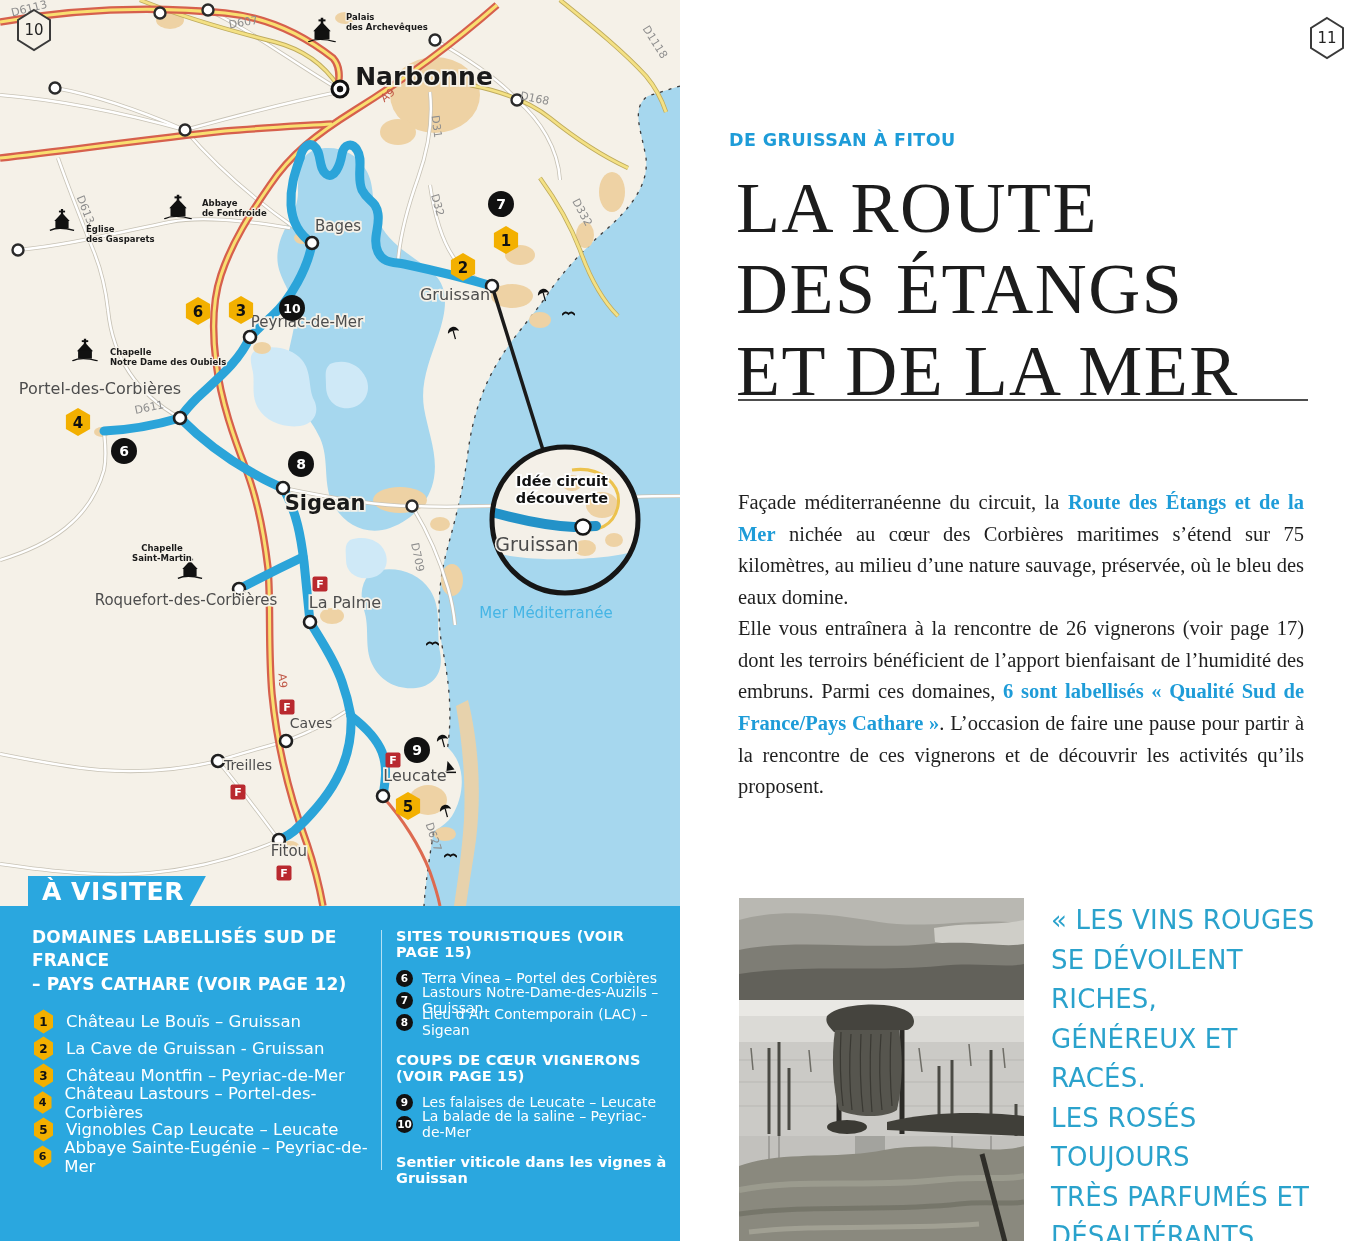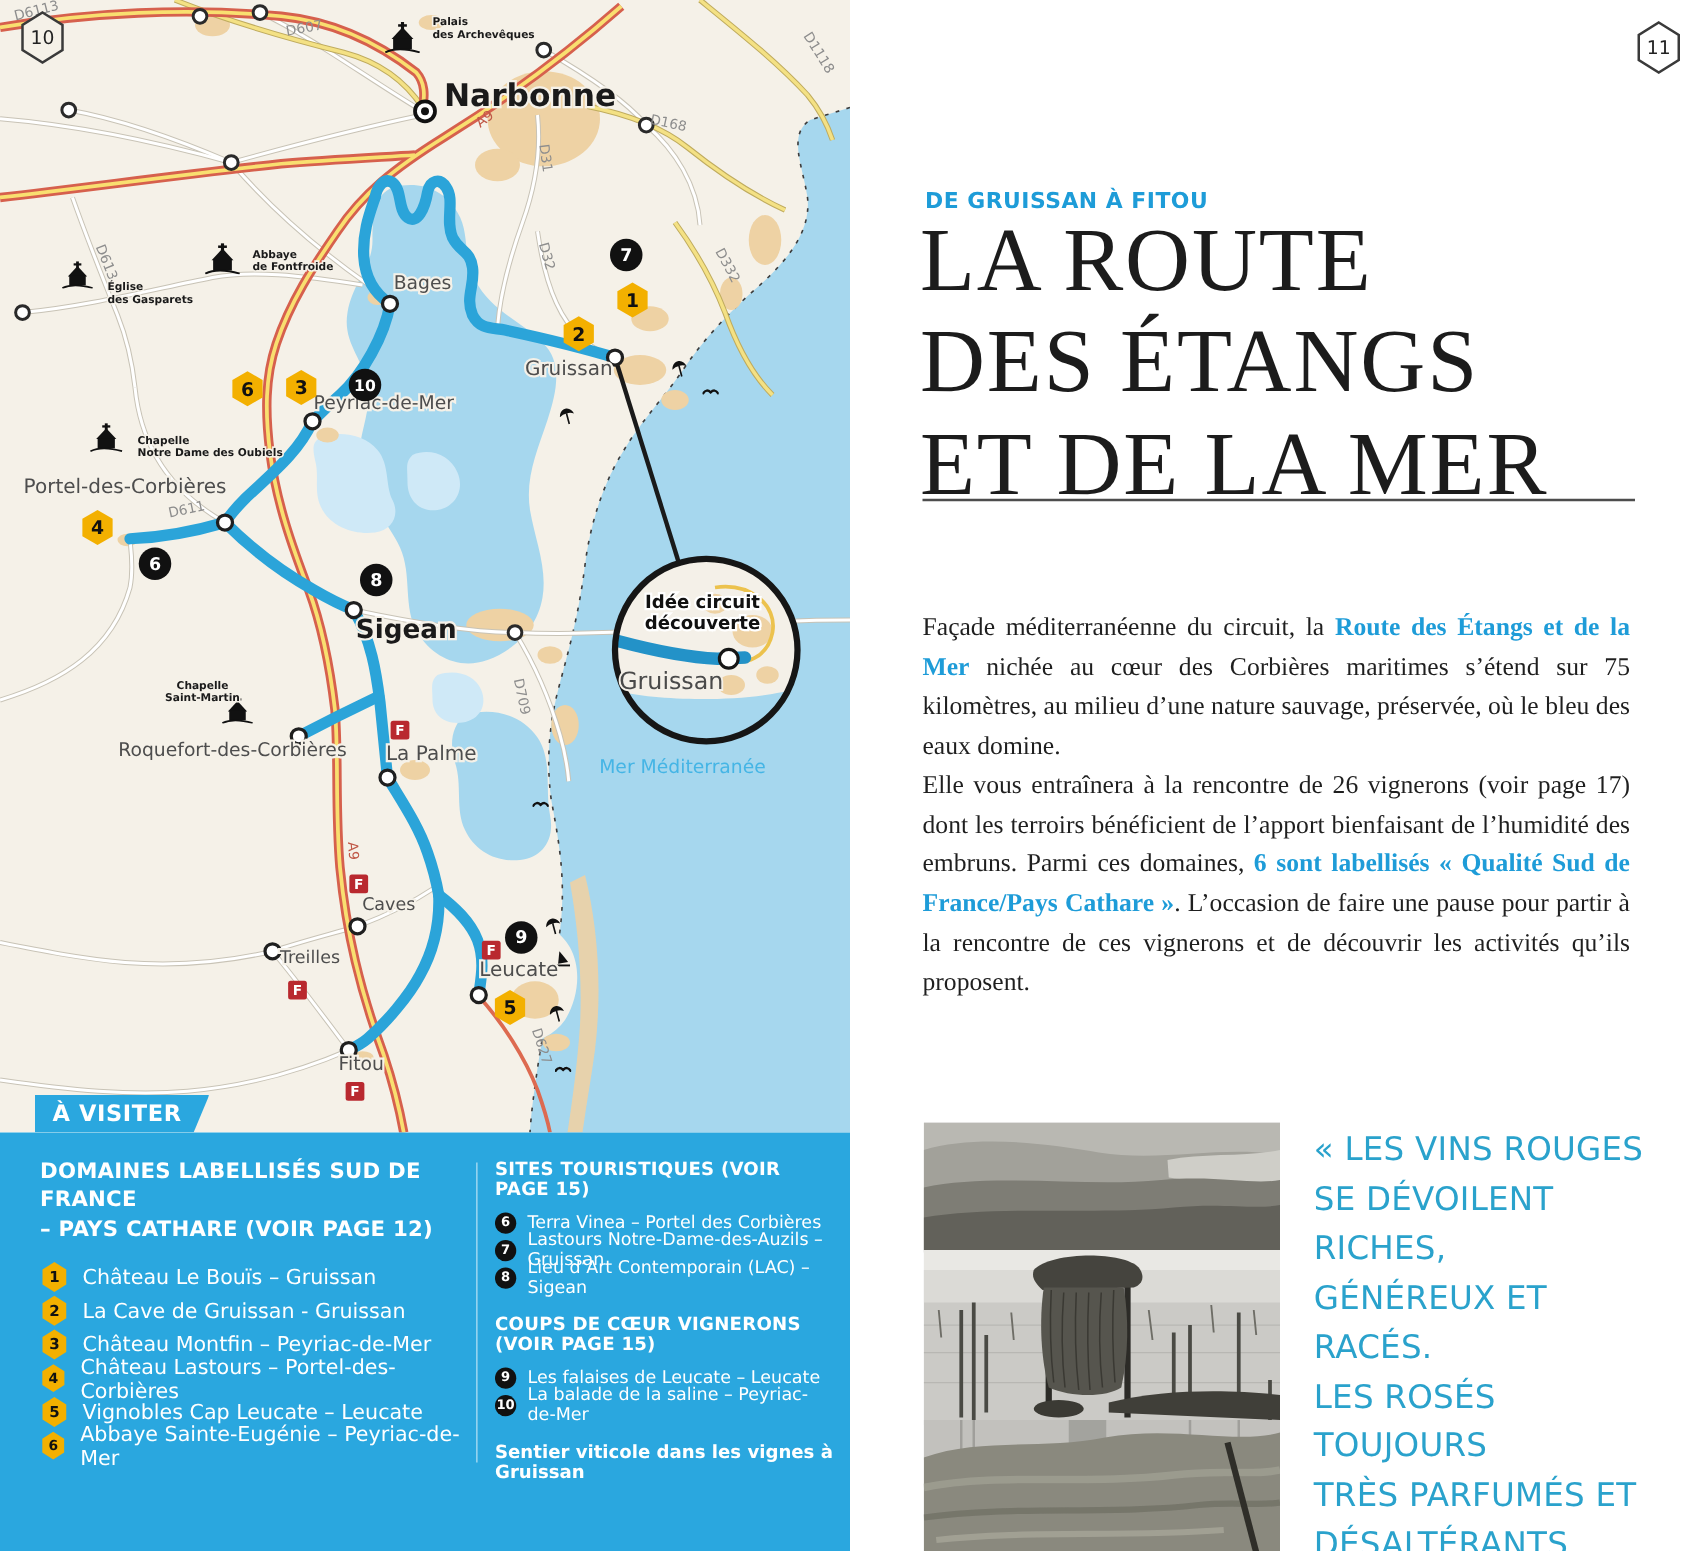--- a/index.html
+++ b/index.html
@@ -10,40 +10,40 @@
   #map-svg{position:absolute;left:0;top:0;display:block;}
   .page-badge{position:absolute;width:38px;height:44px;}
   .page-badge svg{display:block;}
   .page-badge .num{position:absolute;left:0;top:0;width:38px;height:44px;display:flex;
                    align-items:center;justify-content:center;font-size:15px;color:#222;}
   .badge-left{left:15px;top:8px;}
   .badge-right{left:1308px;top:16px;}
   
   .visit-panel{position:absolute;left:0;top:906px;width:680px;height:335px;background:#2aa7df;}
   .visit-tab{position:absolute;left:28px;top:-30px;height:30px;padding:0 22px 0 14px;
-             background:#2aa7df;color:#fff;font-weight:bold;font-size:18px;letter-spacing:.5px;
+             background:#2aa7df;color:#fff;font-weight:bold;font-size:25px;letter-spacing:.5px;
              display:flex;align-items:center;
              clip-path:polygon(0 0,100% 0,91% 100%,0 100%);}
   .panel-col-left{position:absolute;left:32px;top:20px;width:340px;color:#fff;}
   .panel-col-left h3{margin:0;font-size:17px;line-height:1.38;white-space:pre-line;letter-spacing:.2px;}
   .panel-list{list-style:none;margin:12px 0 0 0;padding:0;}
   .panel-list li{display:flex;align-items:center;gap:11px;height:27px;font-size:16.5px;}
   .panel-divider{position:absolute;left:381px;top:24px;width:1px;height:240px;background:rgba(255,255,255,.65);}
   .panel-col-right{position:absolute;left:396px;top:22px;width:272px;color:#fff;}
   .panel-col-right h4{margin:0 0 7px 0;font-size:14.5px;letter-spacing:.2px;}
   .panel-col-right section{margin-bottom:19px;}
   .panel-list-sm{list-style:none;margin:0;padding:0;}
   .panel-list-sm li{display:flex;align-items:center;gap:9px;height:22px;font-size:14px;}
   .circ-bullet{flex:0 0 17px;width:17px;height:17px;border-radius:50%;background:#111;color:#fff;
                font-size:10.5px;font-weight:bold;display:flex;align-items:center;justify-content:center;}
   .idea p{margin:18px 0 0 0;font-size:14.5px;font-weight:bold;}
   
   .right-page{position:absolute;left:680px;top:0;width:679px;height:1241px;background:#fff;}
-  .kicker{position:absolute;left:60px;top:130px;font-size:17.5px;font-weight:bold;color:#1e9cd8;
-          letter-spacing:.4px;font-family:"DejaVu Sans",sans-serif;margin-top:21px;}
+  .kicker{position:absolute;left:49px;top:130px;font-size:17.5px;font-weight:bold;color:#1e9cd8;
+          letter-spacing:.4px;font-family:"DejaVu Sans",sans-serif;}
   .title{position:absolute;left:56px;top:168px;margin:0;font-family:"Liberation Serif","DejaVu Serif",serif;
          font-weight:400;font-size:72px;line-height:1.13;letter-spacing:1.5px;color:#1c1c1c;
          white-space:pre-line;}
   .rule{position:absolute;left:58px;top:399px;width:570px;height:0;border-top:2px solid #4d4d4d;}
   .body-text{position:absolute;left:58px;top:487px;width:566px;margin:0;
              font-family:"Liberation Serif","DejaVu Serif",serif;font-size:20.5px;line-height:1.54;
              color:#1f1f1f;text-align:justify;white-space:pre-wrap;}
   .body-text .accent{color:#1e9cd8;font-weight:bold;}
   .photo{position:absolute;left:59px;top:898px;}
   .quote{position:absolute;left:371px;top:901px;width:270px;font-size:26px;line-height:1.52;

